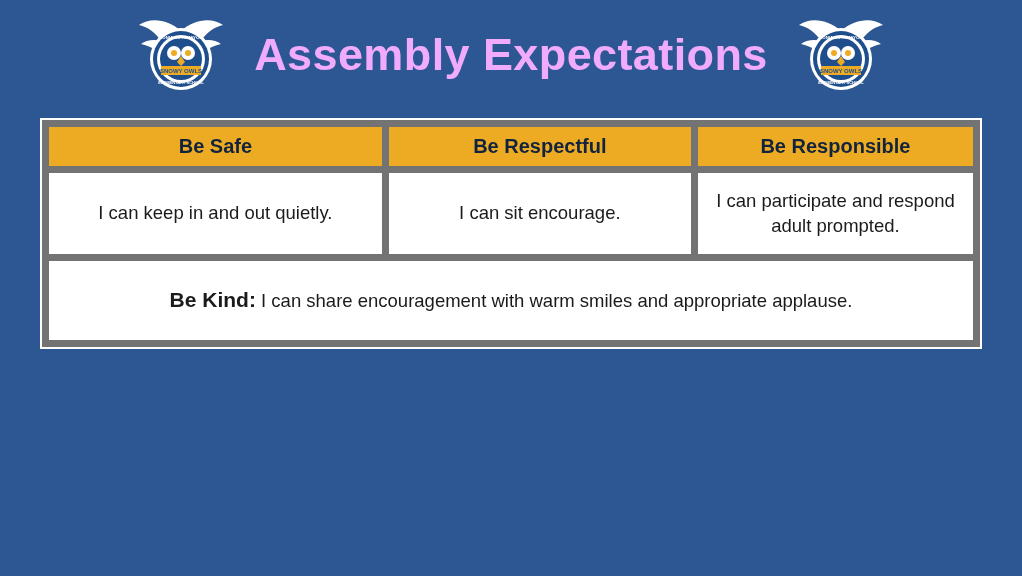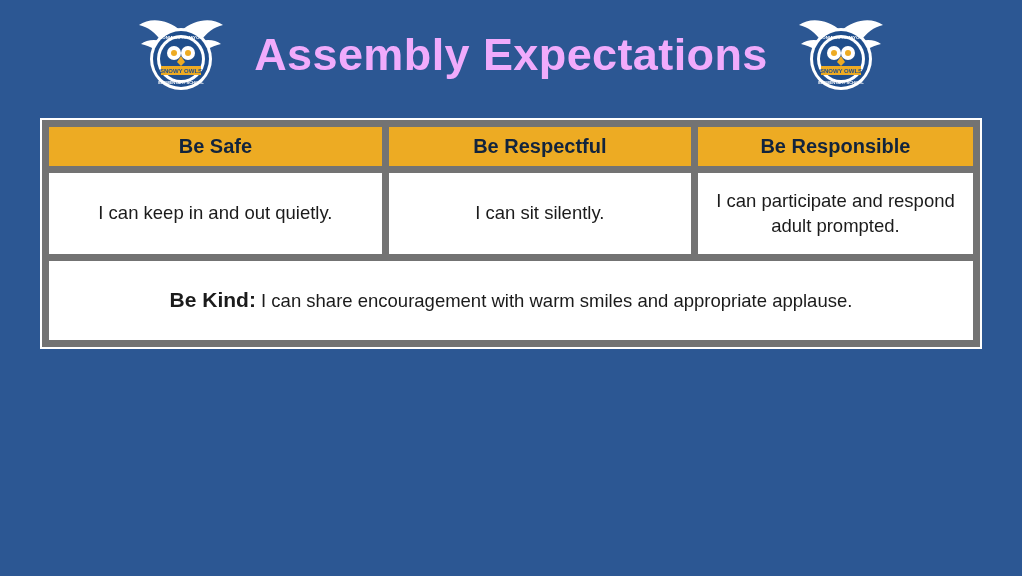--- a/index.html
+++ b/index.html
@@ -159,21 +159,21 @@
       <thead>
         <tr>
           <th>Be Safe</th>
           <th>Be Respectful</th>
           <th>Be Responsible</th>
         </tr>
       </thead>
       <tbody>
         <tr>
           <td>I can keep in and out quietly.</td>
-          <td>I can sit silently.</td>
+          <td>I can sit encourage.</td>
           <td>I can participate and respond adult prompted.</td>
         </tr>
         <tr class="footer-row">
           <td colspan="3">
             <span class="footer-lead">Be Kind:</span><span> I can share encouragement with warm smiles and appropriate applause.</span>
           </td>
         </tr>
       </tbody>
     </table>
   </div>

